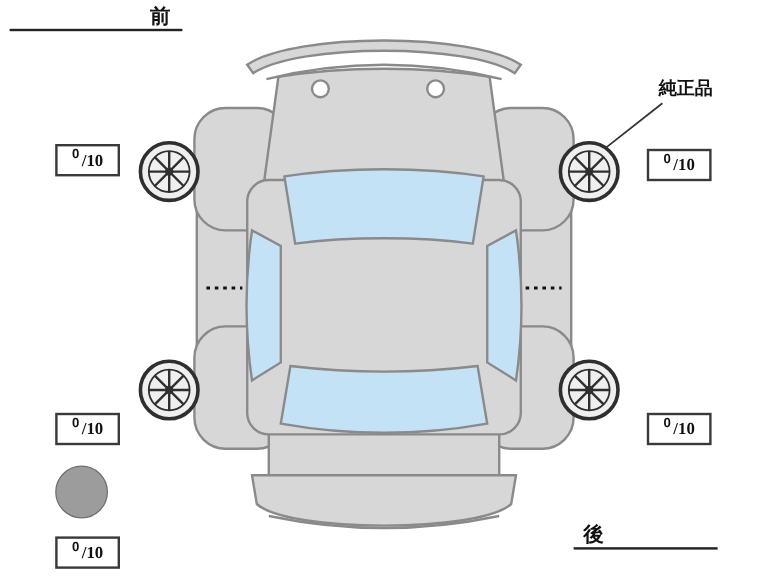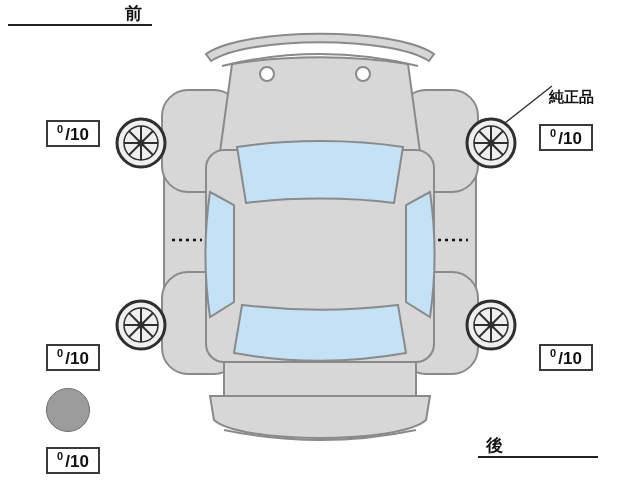--- a/index.html
+++ b/index.html
@@ -12,29 +12,29 @@
     position:absolute;left:8px;top:2px;width:144px;height:24px;
     border-bottom:2px solid #222;text-align:right;padding-right:10px;
     box-sizing:border-box;font-size:17px;color:#111;font-weight:600;
   }
   .rear-label{
     position:absolute;left:478px;top:434px;width:120px;height:24px;
     border-bottom:2px solid #222;text-align:left;padding-left:8px;
     box-sizing:border-box;font-size:17px;color:#111;font-weight:600;
   }
   .genuine-label{
-    position:absolute;left:549px;top:64px;font-size:15px;font-weight:700;color:#111;margin-top:24px;
+    position:absolute;left:549px;top:64px;font-size:15px;font-weight:700;color:#111;
   }
   .score-box{
     position:absolute;width:54px;height:27px;background:#fff;
     border:2px solid #3a3a3a;box-sizing:border-box;
     display:flex;align-items:center;justify-content:center;color:#111;
   }
   .score-box .val{font-size:11px;font-weight:600;transform:translateY(-5px);margin-right:2px;}
-  .score-box .den{font-size:17px;font-weight:700;transform:translateY(1px);}
+  .score-box .den{font-size:14px;font-weight:700;transform:translateY(1px);font-family:Liberation Serif, serif;}
   .pos-fl{left:46px;top:120px;}
   .pos-fr{left:539px;top:124px;}
   .pos-rl{left:46px;top:344px;}
   .pos-rr{left:539px;top:344px;}
   .pos-sp{left:46px;top:447px;}
   .spare-circle{
     position:absolute;left:46px;top:388px;width:44px;height:44px;border-radius:50%;
     background:#9c9c9c;border:1px solid #6e6e6e;box-sizing:border-box;
   }
 </style>

